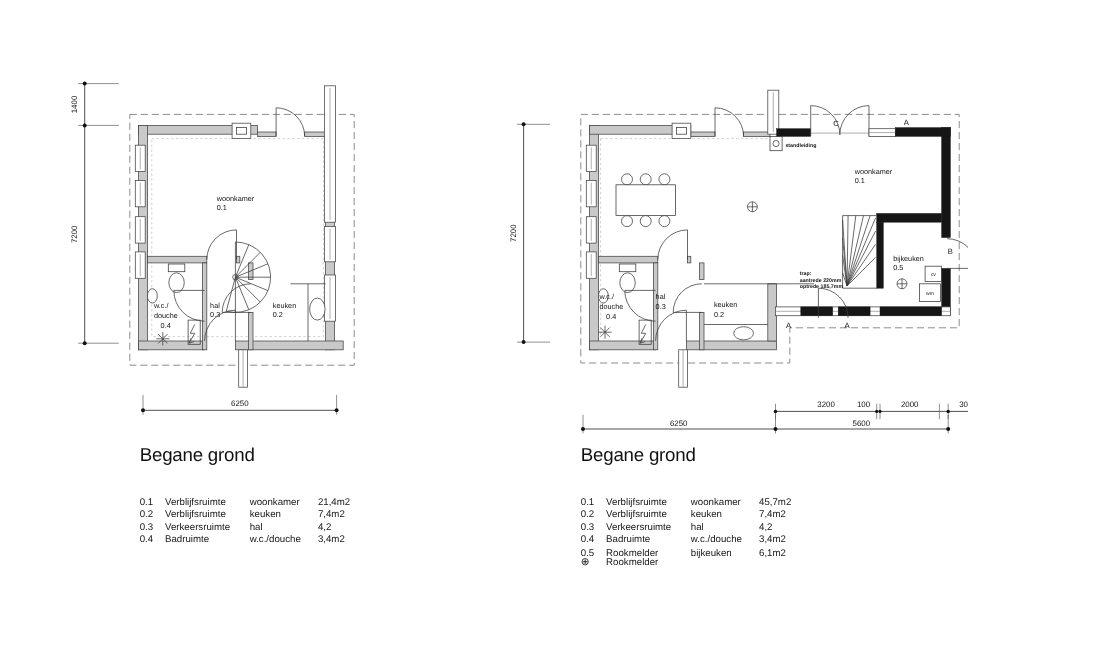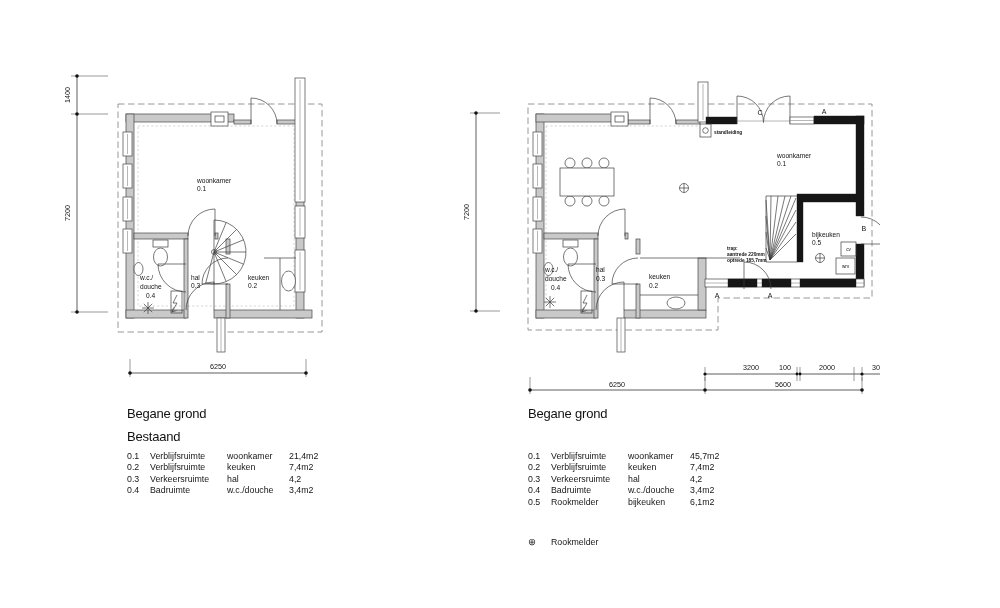--- a/index.html
+++ b/index.html
@@ -16,21 +16,21 @@
   .dashin{fill:none;stroke:#ababab;stroke-width:.5;stroke-dasharray:2.2 2.2}
   .dim{stroke:#2a2a2a;stroke-width:.75;fill:none}
   .dimtick{stroke:#555;stroke-width:.6;fill:none}
   .dot{fill:#111}
   text{fill:#141414}
   .dimt{font-size:7.2px}
   .room{font-size:6.6px}
   .tiny{font-size:4.8px;font-weight:bold}
   .cvt{font-size:4.6px}
   .sect{font-size:7px}
-  .ptitle{position:absolute;font-size:13px;line-height:23px;letter-spacing:-.2px;color:#111}
+  .ptitle{position:absolute;font-size:17px;line-height:23px;letter-spacing:-.2px;color:#111}
   .lg{position:absolute;display:grid;grid-template-columns:23px 77px 62px auto;
       row-gap:2px;font-size:8.8px;line-height:9.4px;white-space:nowrap}
   .lgx{position:absolute;font-size:8.8px;line-height:9.4px;white-space:nowrap}
   .lgx .sym{display:inline-block;width:23px;font-size:9.5px}
 </style>
 </head>
 <body>
 
 <div class="canvas">
 <svg width="1000" height="608" viewBox="0 0 1000 608">
@@ -425,21 +425,20 @@
           <circle class="dot" cx="705" cy="390" r="1.8"></circle>
           <circle class="dot" cx="862" cy="390" r="1.8"></circle>
       <text class="dimt" x="617" y="387" text-anchor="middle">6250</text>
       <text class="dimt" x="783" y="387" text-anchor="middle">5600</text>
     </g>
   </g>
 </svg>
 
   <div class="ptitle" style="left:127px;top:402px">
     <div>Begane grond</div>
-    <div>Bestaand</div>
   </div>
   <div class="lg" style="left:127px;top:452px">
     <div style="display:contents">
       <span>0.1</span><span>Verblijfsruimte</span><span>woonkamer</span><span>21,4m2</span>
     </div>
     <div style="display:contents">
       <span>0.2</span><span>Verblijfsruimte</span><span>keuken</span><span>7,4m2</span>
     </div>
     <div style="display:contents">
       <span>0.3</span><span>Verkeersruimte</span><span>hal</span><span>4,2</span>
@@ -462,16 +461,16 @@
     <div style="display:contents">
       <span>0.3</span><span>Verkeersruimte</span><span>hal</span><span>4,2</span>
     </div>
     <div style="display:contents">
       <span>0.4</span><span>Badruimte</span><span>w.c./douche</span><span>3,4m2</span>
     </div>
     <div style="display:contents">
       <span>0.5</span><span>Rookmelder</span><span>bijkeuken</span><span>6,1m2</span>
     </div>
   </div>
-  <div class="lgx" style="left:528px;top:537px">
+  <div class="lgx" style="left:528px;top:507px">
     <span class="sym">⊕</span><span>Rookmelder</span>
   </div>
 </div>
 
 </body></html>

